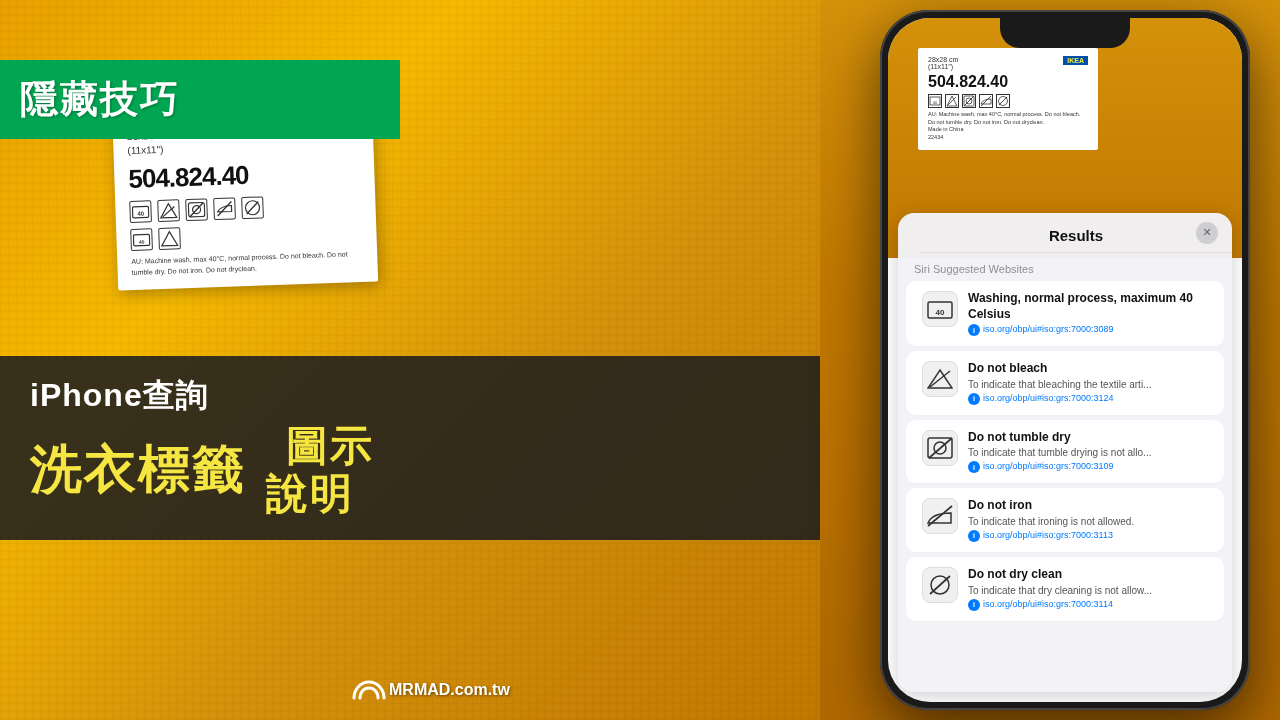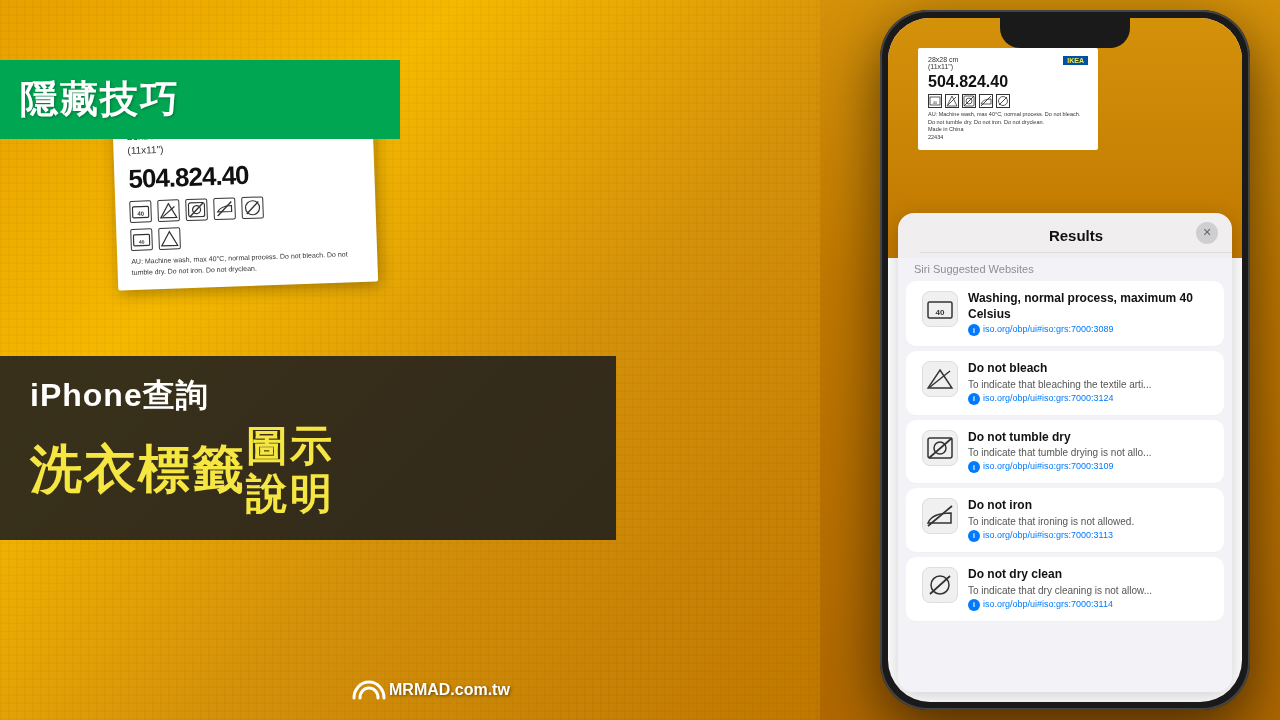--- a/index.html
+++ b/index.html
@@ -123,21 +123,21 @@
       color: white;
       letter-spacing: 2px;
       text-shadow: 1px 1px 3px rgba(0,0,0,0.3);
     }
 
     
     .dark-banner {
       position: absolute;
       left: 0;
       bottom: 180px;
-      width: 616px;
+      width: 820px;
       background: rgba(30,30,30,0.88);
       padding: 18px 30px;
       z-index: 10;
     }
     .dark-banner-top {
       font-size: 32px;
       font-weight: 900;
       color: white;
       letter-spacing: 1px;
     }
@@ -412,21 +412,21 @@
 
   <div class="green-banner">
     <div class="green-banner-text">隱藏技巧</div>
   </div>
 
   <div class="dark-banner">
     <div class="dark-banner-top">iPhone查詢</div>
     <div class="dark-banner-bottom">
       <span>洗衣標籤</span>
       <span style="display:inline-flex;flex-direction:column;align-items:center;">
-        <span style="font-size:42px;font-weight:900;color:#f5e642;">圖示</span>
+        <span style="font-size:42px;font-weight:900;color:#f5e642;margin-left:40px;">圖示</span>
         <span style="font-size:42px;font-weight:900;color:#f5e642;margin-top:-8px;">說明</span>
       </span>
     </div>
   </div>
 
   <div style="position:absolute;bottom:18px;left:350px;z-index:15;">
     <div style="display:flex;align-items:center;gap:1px;">
 
       <svg width="38" height="24" viewBox="0 0 38 24">
         <path d="M4 20 C4 12 10 4 19 4 C28 4 34 12 34 20" fill="none" stroke="white" stroke-width="3" stroke-linecap="round"></path>

